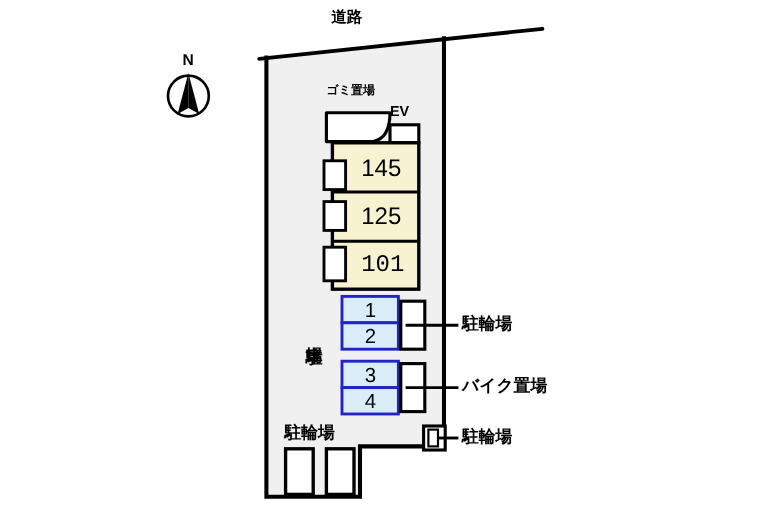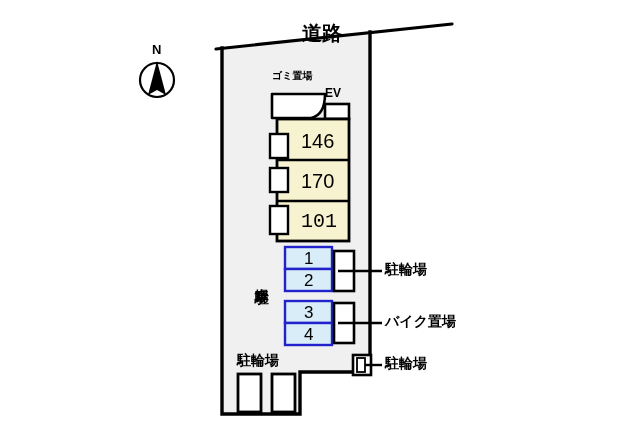--- a/index.html
+++ b/index.html
@@ -86,30 +86,30 @@
 
   <rect x="238" y="374" width="23" height="38" fill="#ffffff" stroke="#000000" stroke-width="2.8"></rect>
   <rect x="272" y="374" width="23" height="38" fill="#ffffff" stroke="#000000" stroke-width="2.8"></rect>
 
   <circle cx="157" cy="80" r="17" fill="#ffffff" stroke="#000000" stroke-width="2.2"></circle>
   <path d="M 157,61 L 166,95 L 157,90 Z" fill="#000000"></path>
   <path d="M 157,61 L 157,90 L 148,95 Z" fill="#000000"></path>
   <path d="M 157,63 L 157,89 L 150,93 Z" fill="#ffffff" opacity="0"></path>
 </svg>
 
-<div class="lbl lbl-jp" style="left:302px; top:7px; font-size:20px;margin-top:16px;">道路</div>
+<div class="lbl lbl-jp" style="left:276px; top:7px; font-size:13px;">道路</div>
 
 <div class="lbl" style="left:152px; top:43px; font-size:13px;">N</div>
 
 <div class="lbl lbl-jp" style="left:272px; top:71px; font-size:10px;">ゴミ置場</div>
 
 <div class="lbl" style="left:325px; top:87px; font-size:12px;">EV</div>
 
-<div class="num" style="left:301px; top:131px; font-size:20px;">146</div>
-<div class="num" style="left:301px; top:171px; font-size:20px;">170</div>
+<div class="num" style="left:301px; top:131px; font-size:20px;">145</div>
+<div class="num" style="left:301px; top:171px; font-size:20px;">125</div>
 <div class="num" style="left:301px; top:212px; font-size:20px;font-family:Liberation Mono, monospace;">101</div>
 
 <div class="num" style="left:304px; top:250px; font-size:17px;">1</div>
 <div class="num" style="left:304px; top:272px; font-size:17px;">2</div>
 <div class="num" style="left:304px; top:304px; font-size:17px;">3</div>
 <div class="num" style="left:304px; top:326px; font-size:17px;">4</div>
 
 <div class="lbl lbl-jp vert" style="left:255px; top:278px; font-size:14px;">駐車場</div>
 
 <div class="lbl lbl-jp" style="left:385px; top:262px; font-size:14px;">駐輪場</div>

